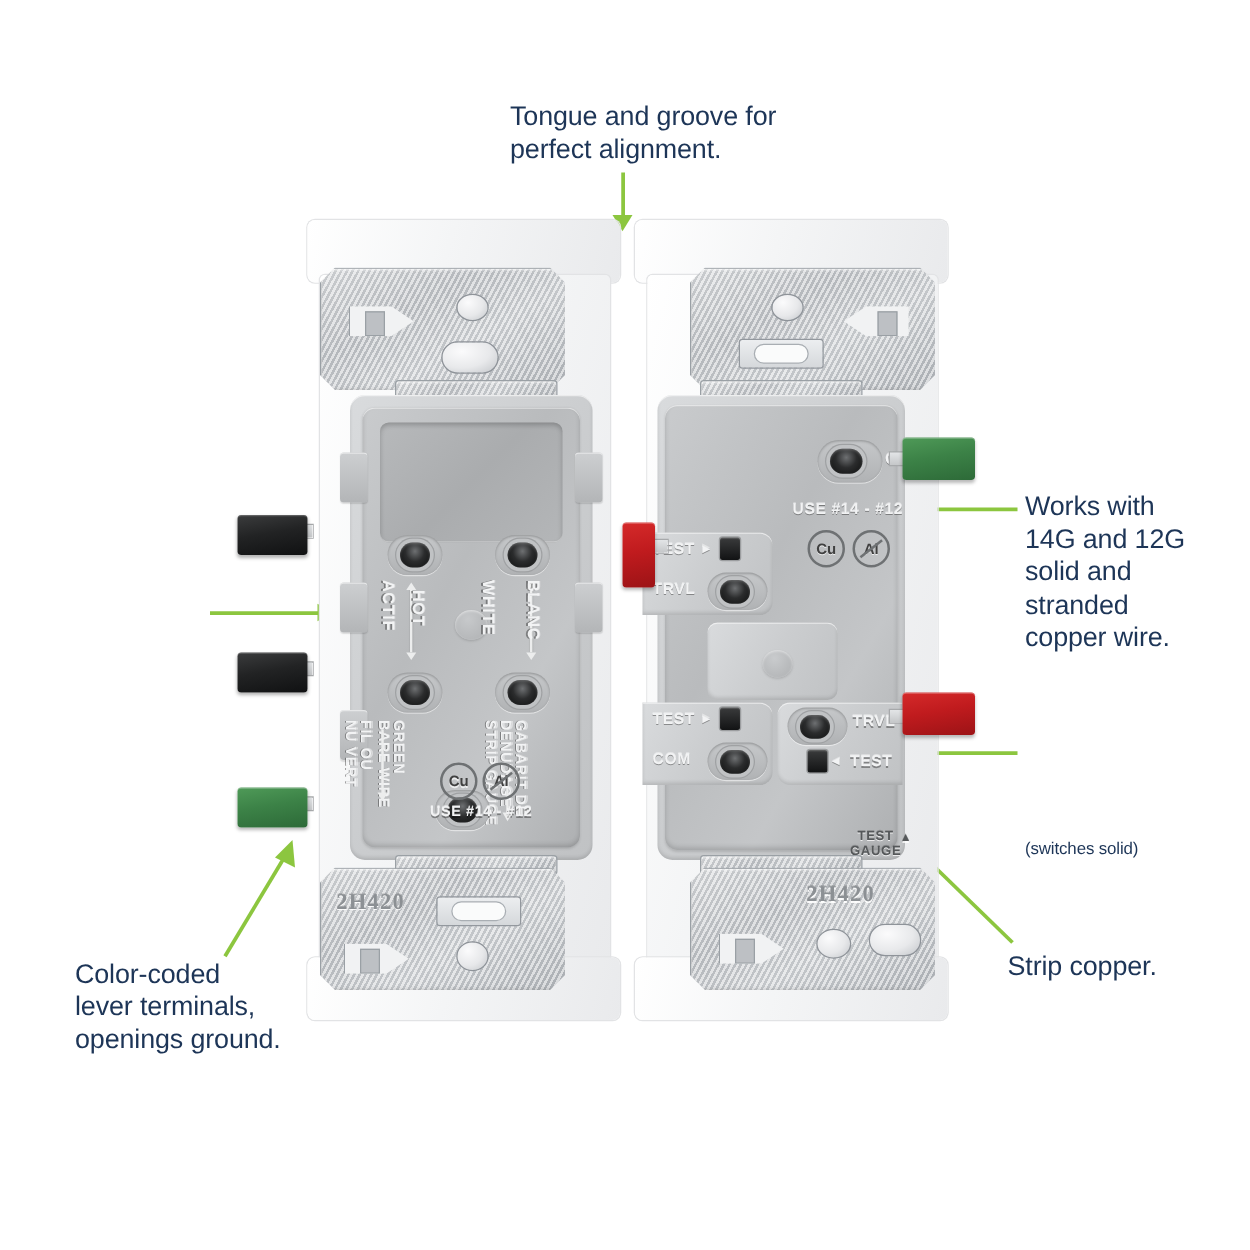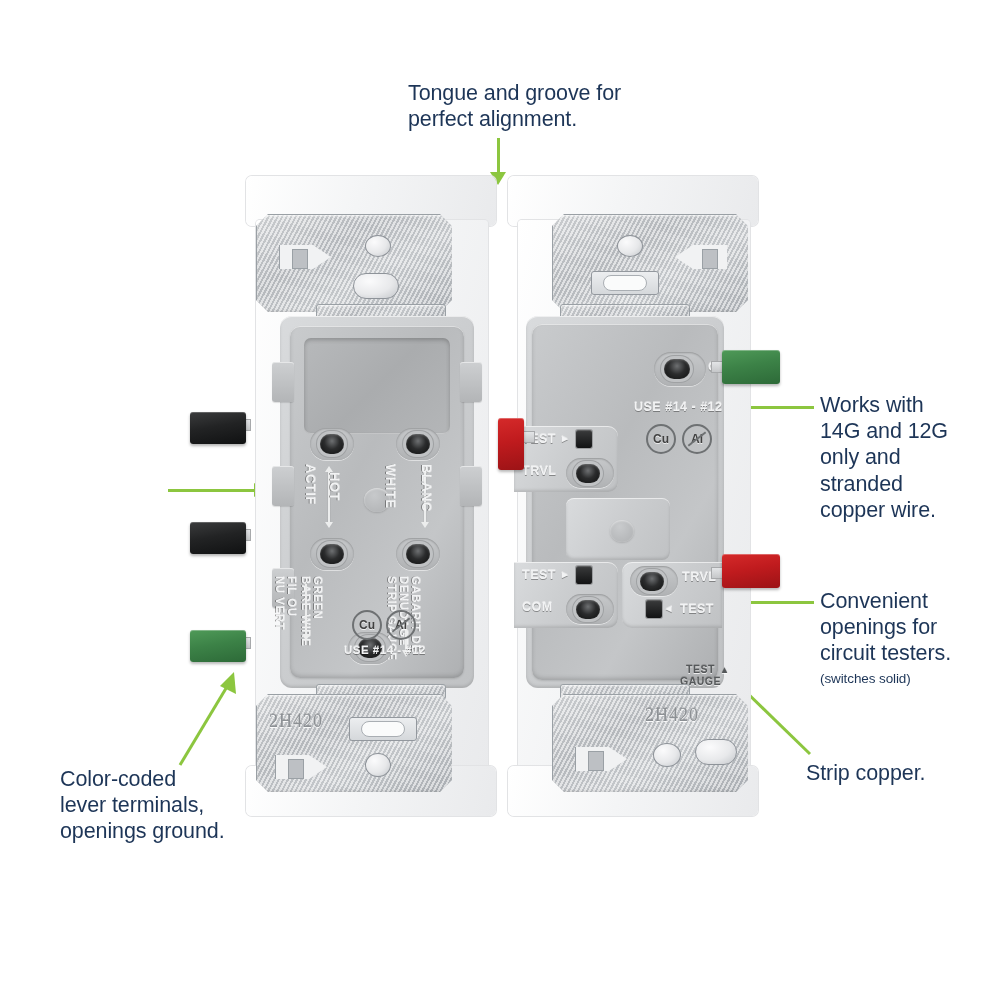--- a/index.html
+++ b/index.html
@@ -41,20 +41,21 @@
   }
 
   
   .yoke{
     position:absolute;
     background:
       repeating-linear-gradient(118deg, rgba(255,255,255,.55) 0 2px, rgba(168,172,176,.25) 2px 4px),
       linear-gradient(150deg,#d6d8da 0%,#b9bcc0 35%,#cdd0d3 60%,#a9adb2 100%);
     border:1px solid #9aa0a5;
     box-shadow:inset 0 1px 2px rgba(255,255,255,.8), inset 0 -2px 3px rgba(0,0,0,.12);
+    font-weight:bold;
   }
   .yoke-hole-round{
     position:absolute;border-radius:50%;
     background:radial-gradient(ellipse at 35% 30%,#fbfbfc 0%,#e7e8ea 55%,#c3c6ca 100%);
     border:1px solid #8e9399;
   }
   .yoke-hole-oblong{
     position:absolute;border-radius:999px;
     background:radial-gradient(ellipse at 35% 30%,#fbfbfc 0%,#e8e9eb 55%,#c3c6ca 100%);
     border:1px solid #8e9399;
@@ -187,29 +188,26 @@
   <div class="callout" style="left:60px;top:766px;width:230px;">Color-coded
 lever terminals,
 openings ground.</div>
   <svg class="abs" style="left:150px;top:660px;width:130px;height:110px;overflow:visible;">
     <line x1="30" y1="105" x2="78" y2="25" stroke="#8cc63f" stroke-width="3"></line>
     <polygon points="84,12 86,34 70,26" fill="#8cc63f"></polygon>
   </svg>
 
   <div class="callout" style="left:820px;top:392px;width:175px;">Works with
 14G and 12G
-only and
+solid and
 stranded
 copper wire.</div>
   <div class="arrow-line" style="left:732px;top:406px;width:82px;height:3px;"></div>
   <div class="arrow-head ah-left" style="left:721px;top:400px;"></div>
 
-  <div class="callout" style="left:820px;top:588px;width:180px;">Convenient
-openings for
-circuit testers.</div>
   <div class="callout small-note" style="left:820px;top:671px;width:180px;">(switches solid)</div>
   <div class="arrow-line" style="left:742px;top:601px;width:72px;height:3px;"></div>
   <div class="arrow-head ah-left" style="left:731px;top:595px;"></div>
 
   <div class="callout" style="left:806px;top:760px;width:180px;">Strip copper.</div>
   <svg class="abs" style="left:718px;top:672px;width:110px;height:92px;overflow:visible;">
     <line x1="92" y1="82" x2="22" y2="14" stroke="#8cc63f" stroke-width="3"></line>
     <polygon points="10,4 28,14 16,26" fill="#8cc63f"></polygon>
   </svg>
 

